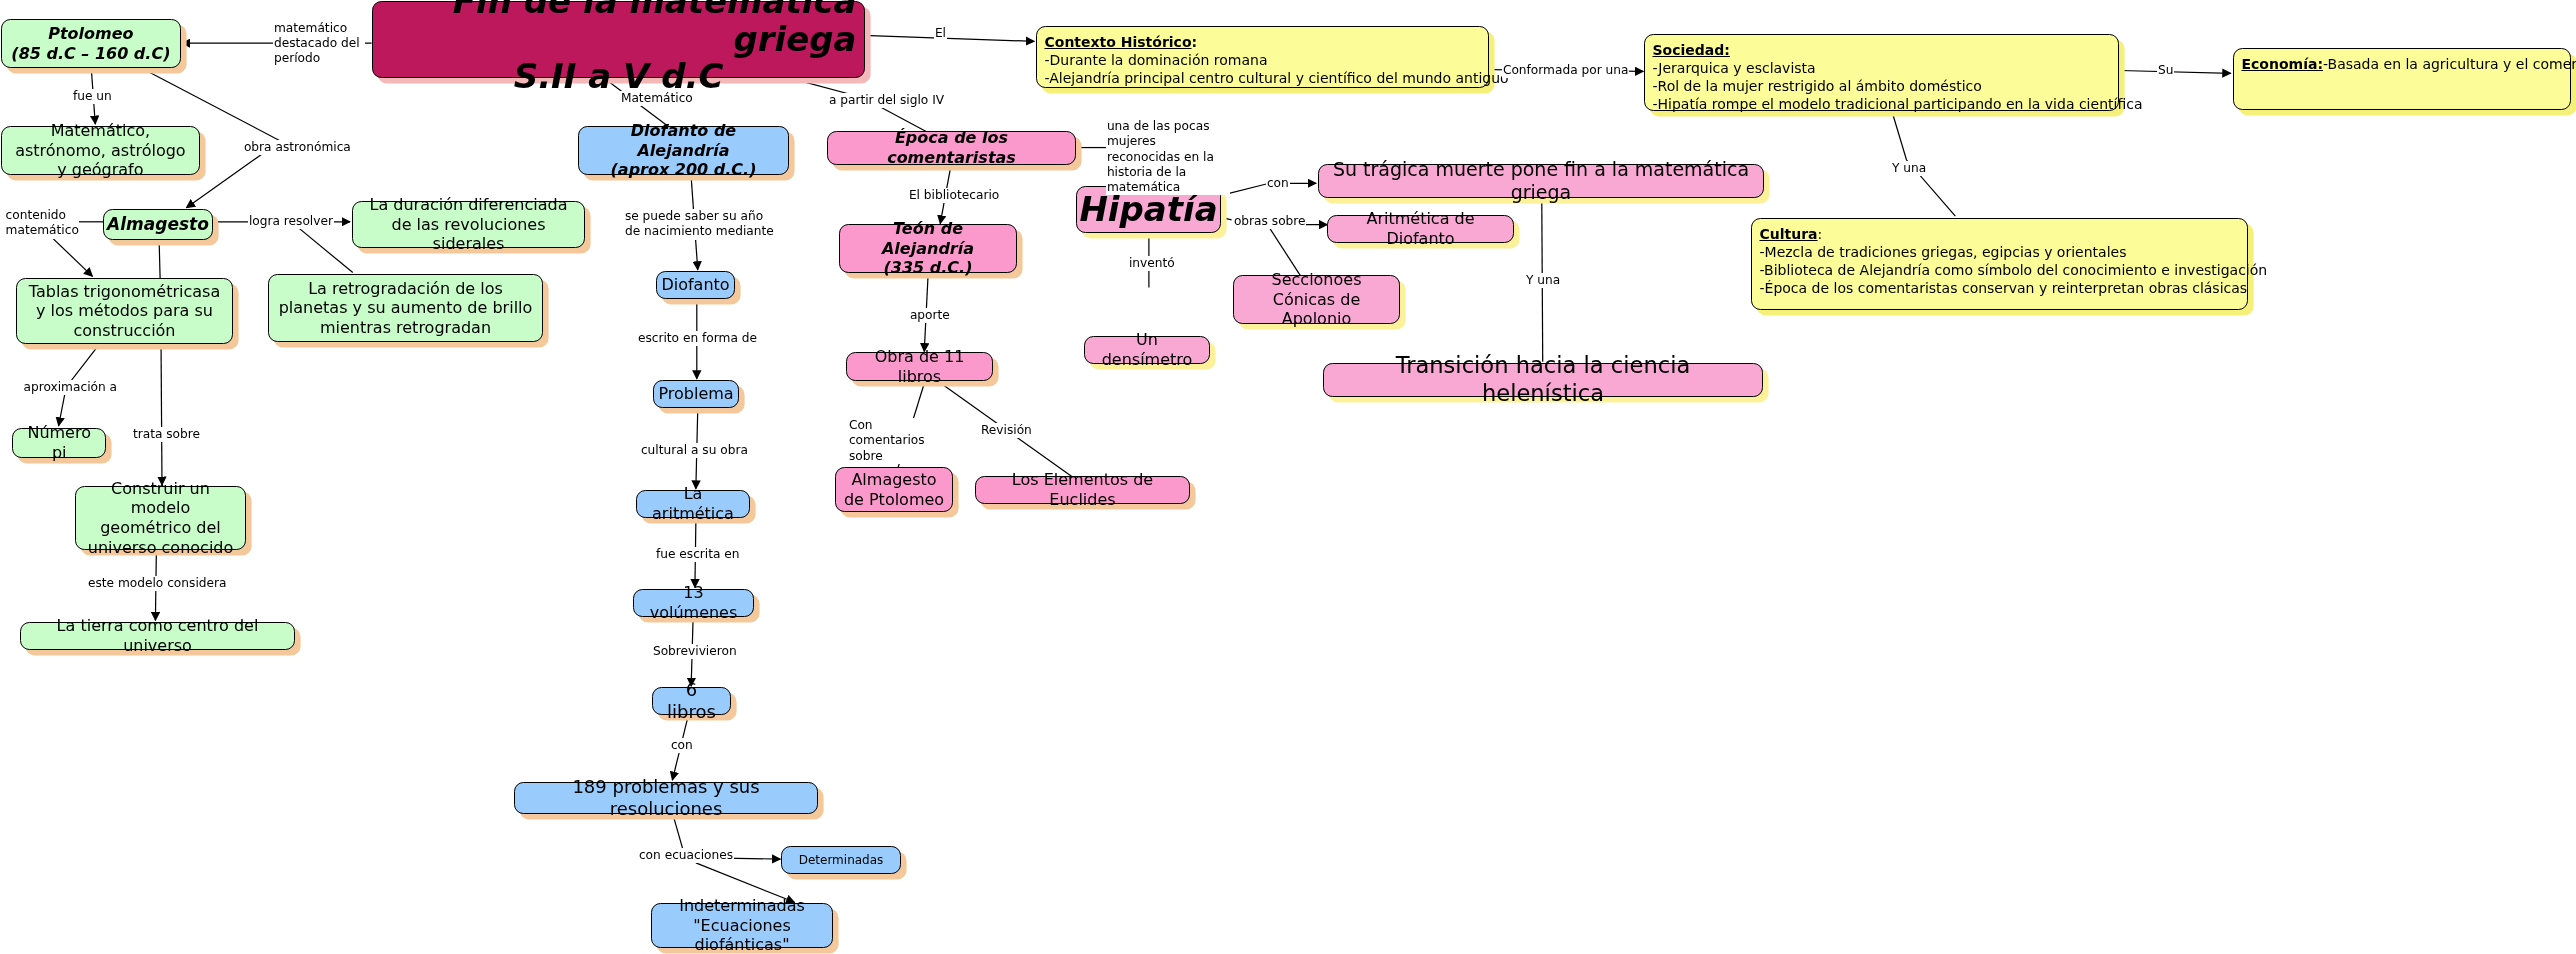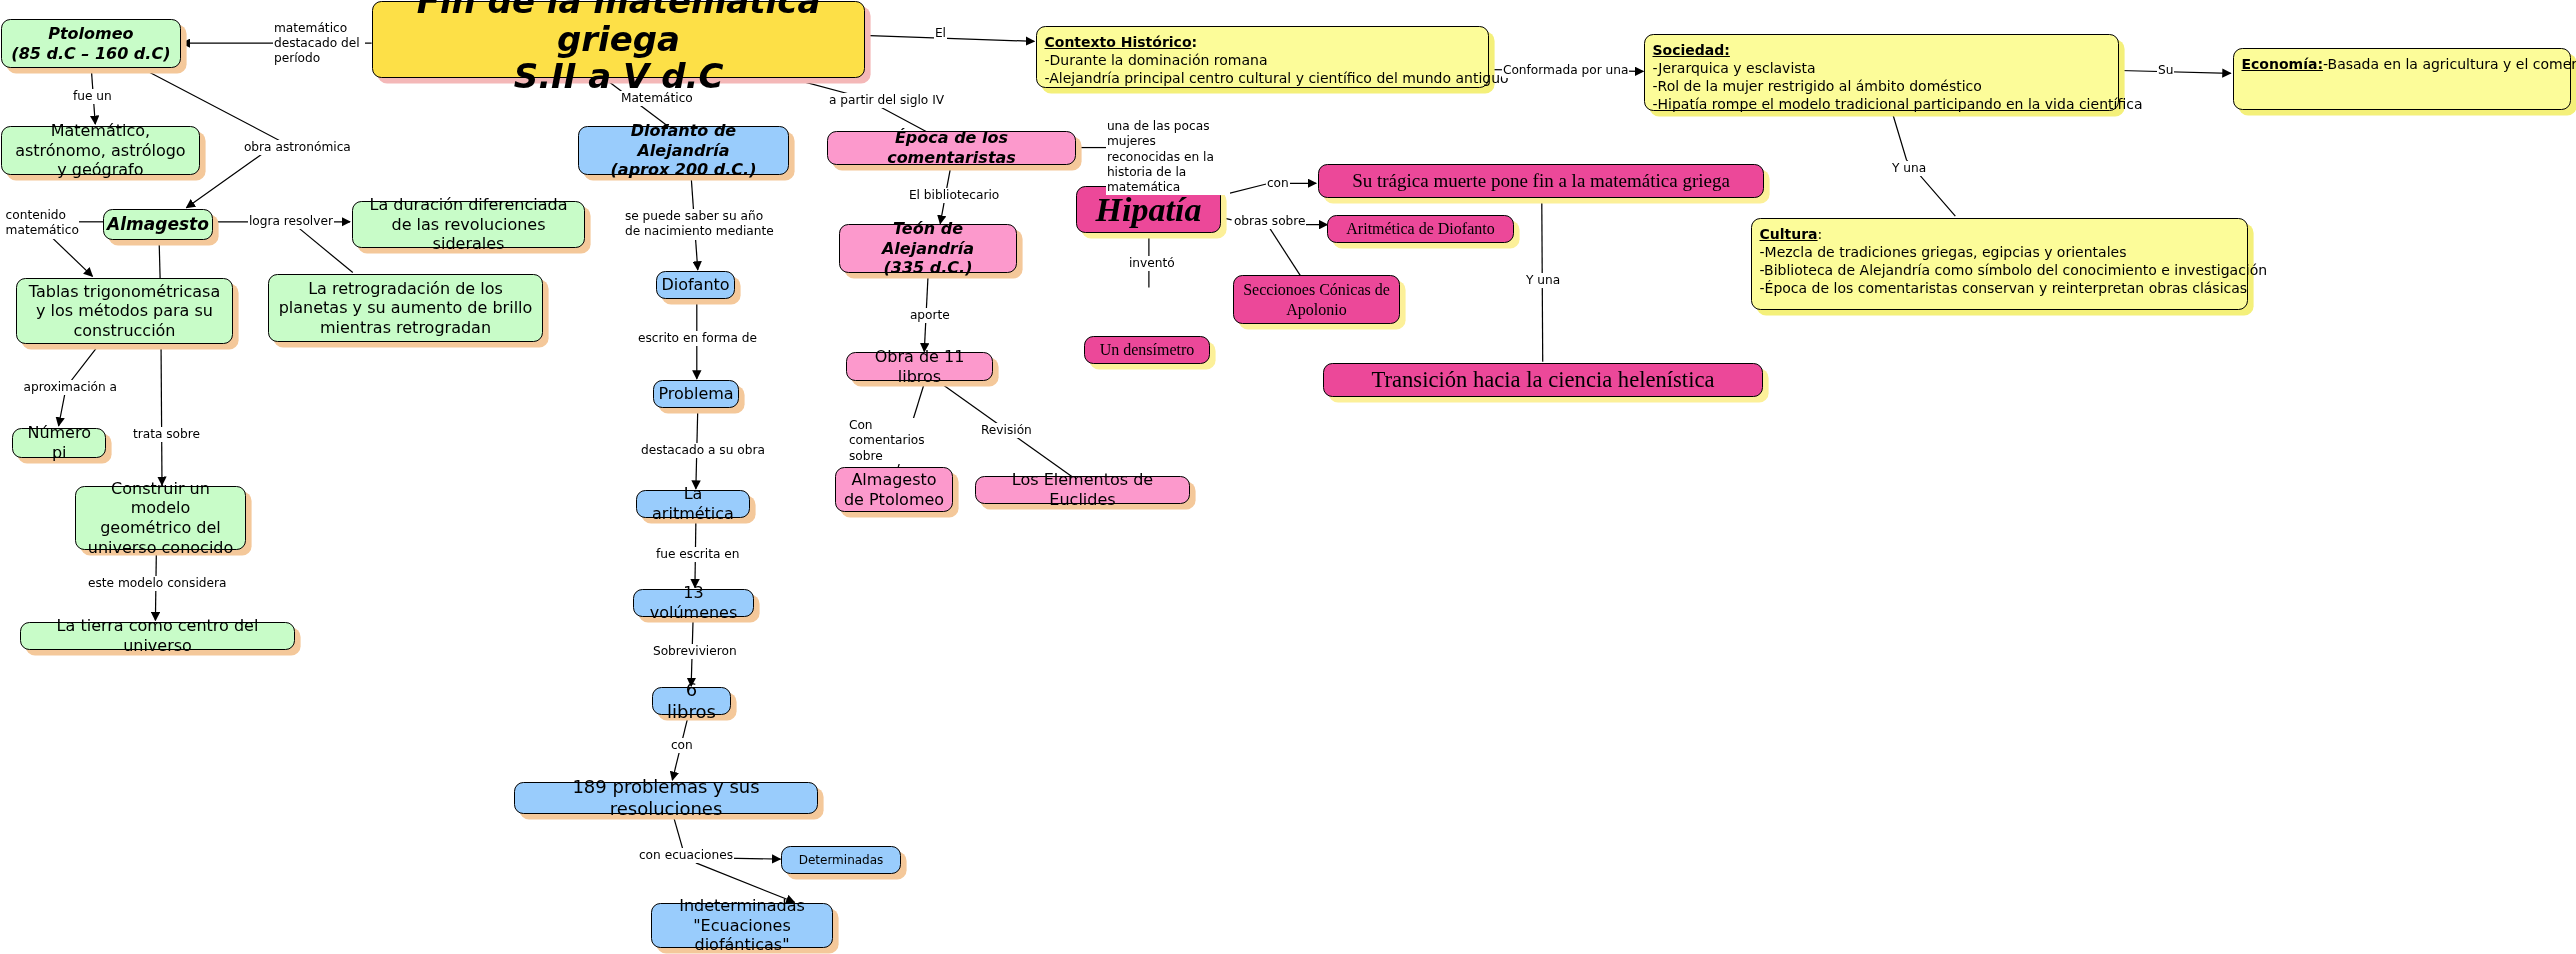--- a/index.html
+++ b/index.html
@@ -2,22 +2,22 @@
 <html style="font-size:15px"><head>
 <meta charset="utf-8">
 <style>
   html, body { margin:0; padding:0; background:#ffffff; }
   body { width:2576px; height:954px; position:relative; overflow:hidden; font-family:"DejaVu Sans", sans-serif; color:#000; }
   #edges { position:absolute; left:0; top:0; width:2576px; height:954px; }
   .node { position:absolute; box-sizing:border-box; border:1.9px solid #000; border-radius:9.4px; display:flex; align-items:center; justify-content:center; text-align:center; line-height:1.22; padding:1.9px 7.5px; }
   .green { background:#c8fcc8; box-shadow:5.6px 5.6px 0 #f4c89a; }
   .blue  { background:#99ccfc; box-shadow:5.6px 5.6px 0 #f4c89a; }
   .pink  { background:#fc99cc; box-shadow:5.6px 5.6px 0 #f4c89a; }
-  .purple{ background:#fde047; box-shadow:5.6px 5.6px 0 #f4b8b8; }
-  .orange{ background:#ec4899; box-shadow:5.6px 5.6px 0 #fcf099;font-family:Liberation Serif, serif; }
+  .purple{ background:#be185d; box-shadow:5.6px 5.6px 0 #f4b8b8;text-align:right; }
+  .orange{ background:#f9a8d4; box-shadow:5.6px 5.6px 0 #fcf099; }
   .yellow{ background:#fcfc99; box-shadow:5.6px 5.6px 0 #f4f07a; justify-content:flex-start; align-items:flex-start; text-align:left; padding:5.6px 7.5px; }
   .bi { font-weight:bold; font-style:italic; }
   .lbl { position:absolute; font-size:12.2px; line-height:1.25; background:#fff; white-space:nowrap; padding:0 0.9px; }
   .yellow .ttl { font-weight:bold; text-decoration:underline; }
   .yellow div { white-space:nowrap; font-size:14px; line-height:1.3; }
 </style>
 </head>
 <body>
 
 <svg id="edges" xmlns="http://www.w3.org/2000/svg" viewBox="0 0 2740 1015" width="2576" height="954">
@@ -214,21 +214,21 @@
 <div class="lbl" style="left:72px;top:89px;">fue un</div>
 <div class="lbl" style="left:243px;top:140px;">obra astronómica</div>
 <div class="lbl" style="left:4.7px;top:208px;width:73px;white-space:normal;">contenido matemático</div>
 <div class="lbl" style="left:248px;top:214px;">logra resolver</div>
 <div class="lbl" style="left:22.6px;top:380px;">aproximación a</div>
 <div class="lbl" style="left:132px;top:427px;">trata sobre</div>
 <div class="lbl" style="left:87px;top:576px;">este modelo considera</div>
 <div class="lbl" style="left:620px;top:91px;">Matemático</div>
 <div class="lbl" style="left:624px;top:209px;width:150px;white-space:normal;">se puede saber su año de nacimiento mediante</div>
 <div class="lbl" style="left:637px;top:331px;">escrito en forma de</div>
-<div class="lbl" style="left:640px;top:443px;">destacado a su obra</div>
+<div class="lbl" style="left:640px;top:443px;">cultural a su obra</div>
 <div class="lbl" style="left:655px;top:547px;">fue escrita en</div>
 <div class="lbl" style="left:652px;top:644px;">Sobrevivieron</div>
 <div class="lbl" style="left:670px;top:738px;">con</div>
 <div class="lbl" style="left:638px;top:848px;">con ecuaciones</div>
 <div class="lbl" style="left:828px;top:93px;">a partir del siglo IV</div>
 <div class="lbl" style="left:908px;top:188px;">El bibliotecario</div>
 <div class="lbl" style="left:909px;top:308px;">aporte</div>
 <div class="lbl" style="left:848px;top:418px;width:99px;white-space:normal;">Con comentarios sobre</div>
 <div class="lbl" style="left:980px;top:423px;">Revisión</div>
 <div class="lbl" style="left:1106px;top:119px;width:122px;white-space:normal;">una de las pocas mujeres reconocidas en la historia de la matemática</div>

